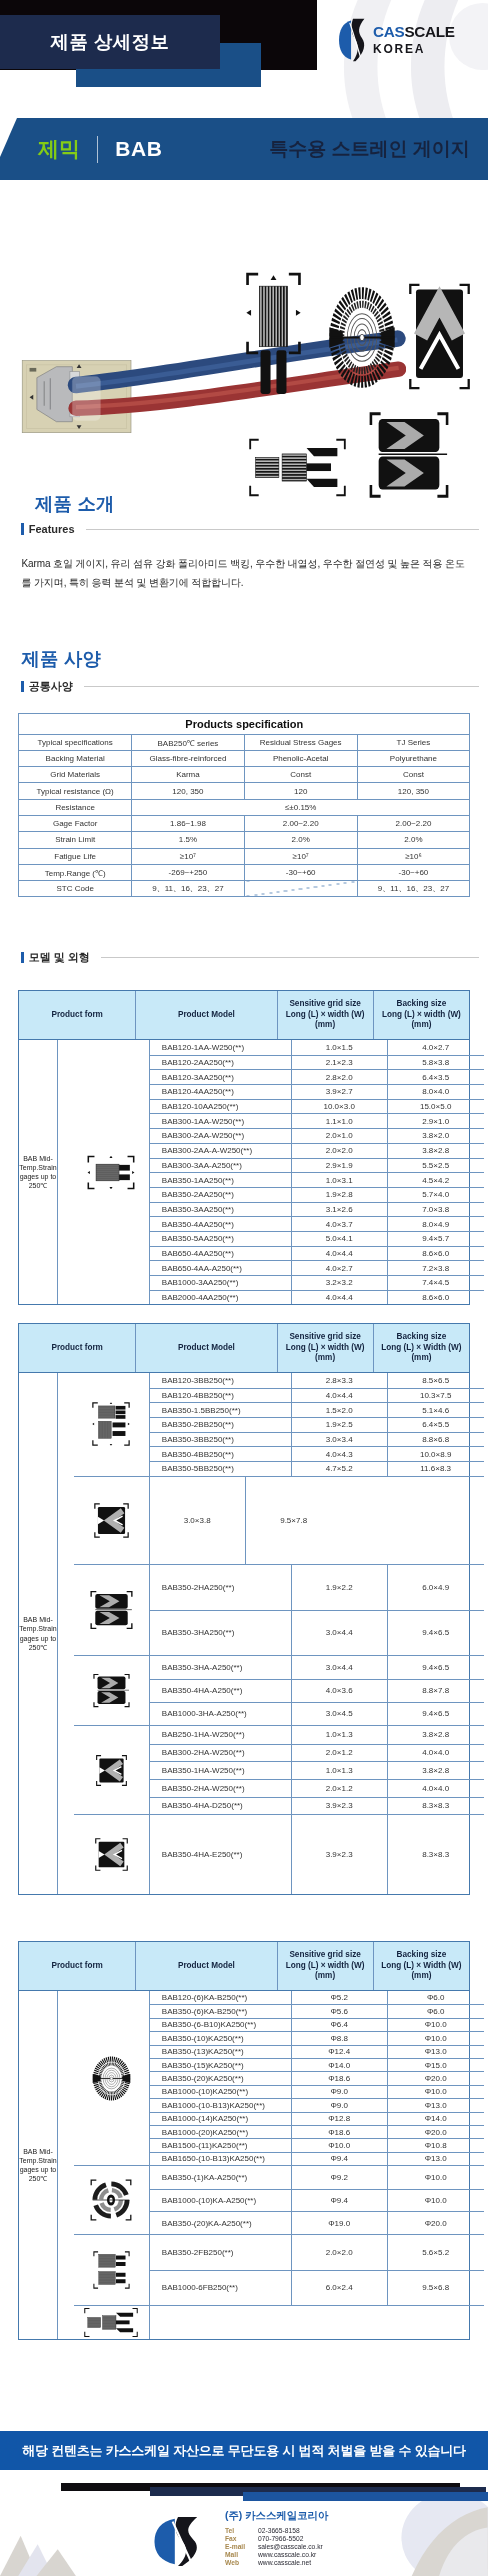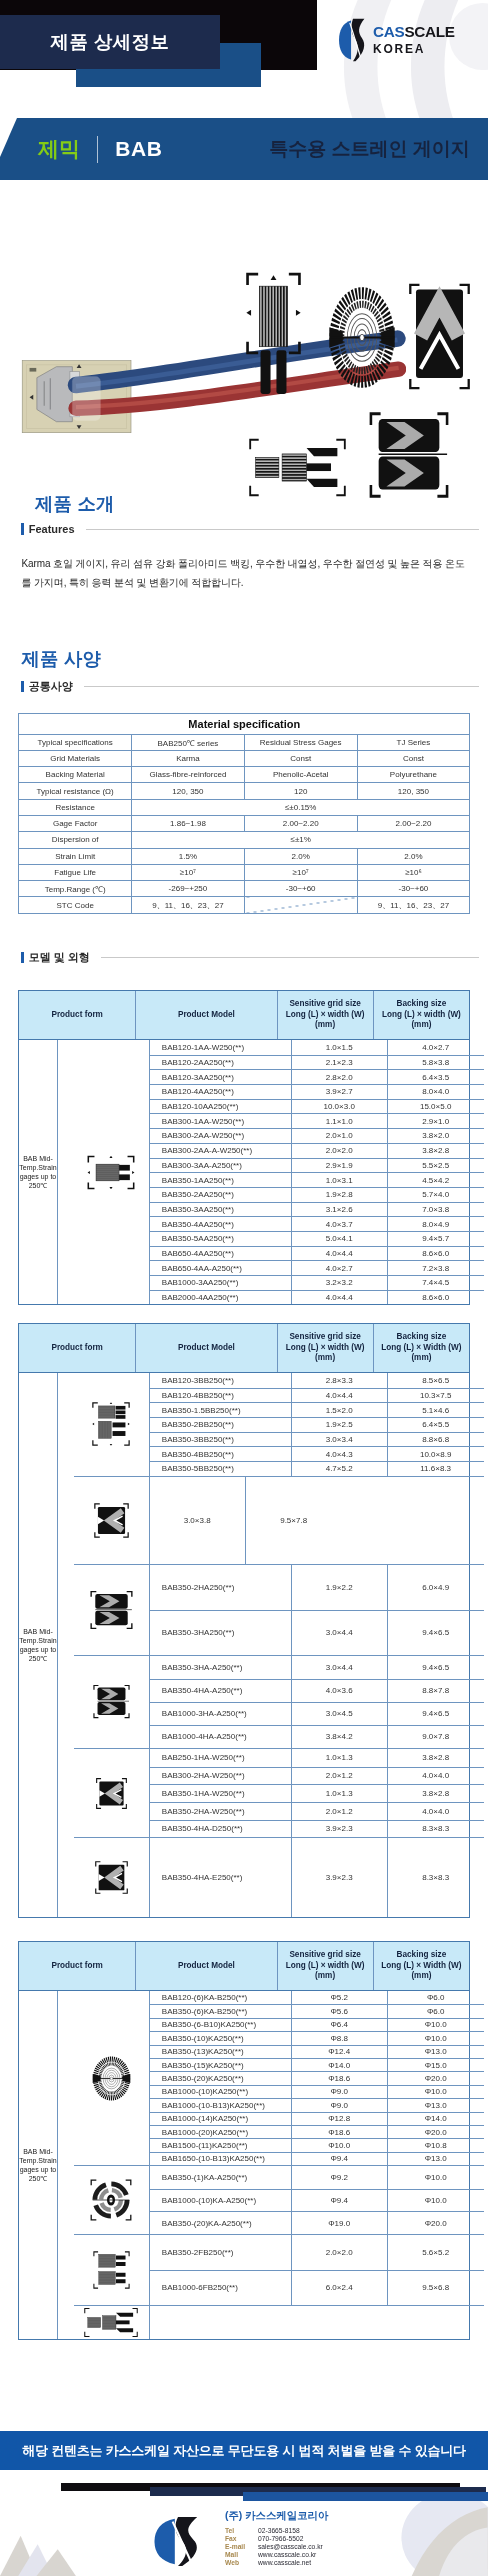--- a/index.html
+++ b/index.html
@@ -246,59 +246,55 @@
 
 <div class="abs sec-h" style="left:21.4px;top:646px">제품 사양</div>
 <div class="abs sub-row" style="left:21.4px;top:679px;width:458px">
   <span class="sub-bar"></span>
   <span class="sub-txt">공통사양</span>
   <span class="sub-rule"></span>
 </div>
 <table id="spec" class="abs" style="left:18.3px;top:713px">
     <tbody>
       <tr>
-        <td class="t" colspan="4">Material specification</td>
+        <td class="t" colspan="4">Products specification</td>
       </tr>
       <tr>
         <td>Typical specifications</td>
         <td>BAB250℃ series</td>
         <td>Residual Stress Gages</td>
         <td>TJ Series</td>
       </tr>
       <tr>
+        <td>Backing Material</td>
+        <td>Glass-fibre-reinforced</td>
+        <td>Phenolic-Acetal</td>
+        <td>Polyurethane</td>
+      </tr>
+      <tr>
         <td>Grid Materials</td>
         <td>Karma</td>
         <td>Const</td>
         <td>Const</td>
       </tr>
       <tr>
-        <td>Backing Material</td>
-        <td>Glass-fibre-reinforced</td>
-        <td>Phenolic-Acetal</td>
-        <td>Polyurethane</td>
-      </tr>
-      <tr>
         <td>Typical resistance (Ω)</td>
         <td>120, 350</td>
         <td>120</td>
         <td>120, 350</td>
       </tr>
       <tr>
         <td>Resistance</td>
         <td colspan="3">≤±0.15%</td>
       </tr>
       <tr>
         <td>Gage Factor</td>
         <td>1.86~1.98</td>
         <td>2.00~2.20</td>
         <td>2.00~2.20</td>
-      </tr>
-      <tr>
-        <td>Dispersion of</td>
-        <td colspan="3">≤±1%</td>
       </tr>
       <tr>
         <td>Strain Limit</td>
         <td>1.5%</td>
         <td>2.0%</td>
         <td>2.0%</td>
       </tr>
       <tr>
         <td>Fatigue Life</td>
         <td>≥10⁷</td>
@@ -551,25 +547,20 @@
             </div>
             <div class="mrow" style="height:23px">
               <div class="cm">BAB350-4HA-A250(**)</div>
               <div class="cg">4.0×3.6</div>
               <div class="cb">8.8×7.8</div>
             </div>
             <div class="mrow" style="height:23px">
               <div class="cm">BAB1000-3HA-A250(**)</div>
               <div class="cg">3.0×4.5</div>
               <div class="cb">9.4×6.5</div>
-            </div>
-            <div class="mrow" style="height:23px">
-              <div class="cm">BAB1000-4HA-A250(**)</div>
-              <div class="cg">3.8×4.2</div>
-              <div class="cb">9.0×7.8</div>
             </div>
           </div>
         </div>
         <div class="mgroup">
           <div class="mimg">
             <svg width="33" height="33" viewBox="0 0 54 54">
               <use href="#s-chevL"></use>
             </svg>
           </div>
           <div class="mrows">

